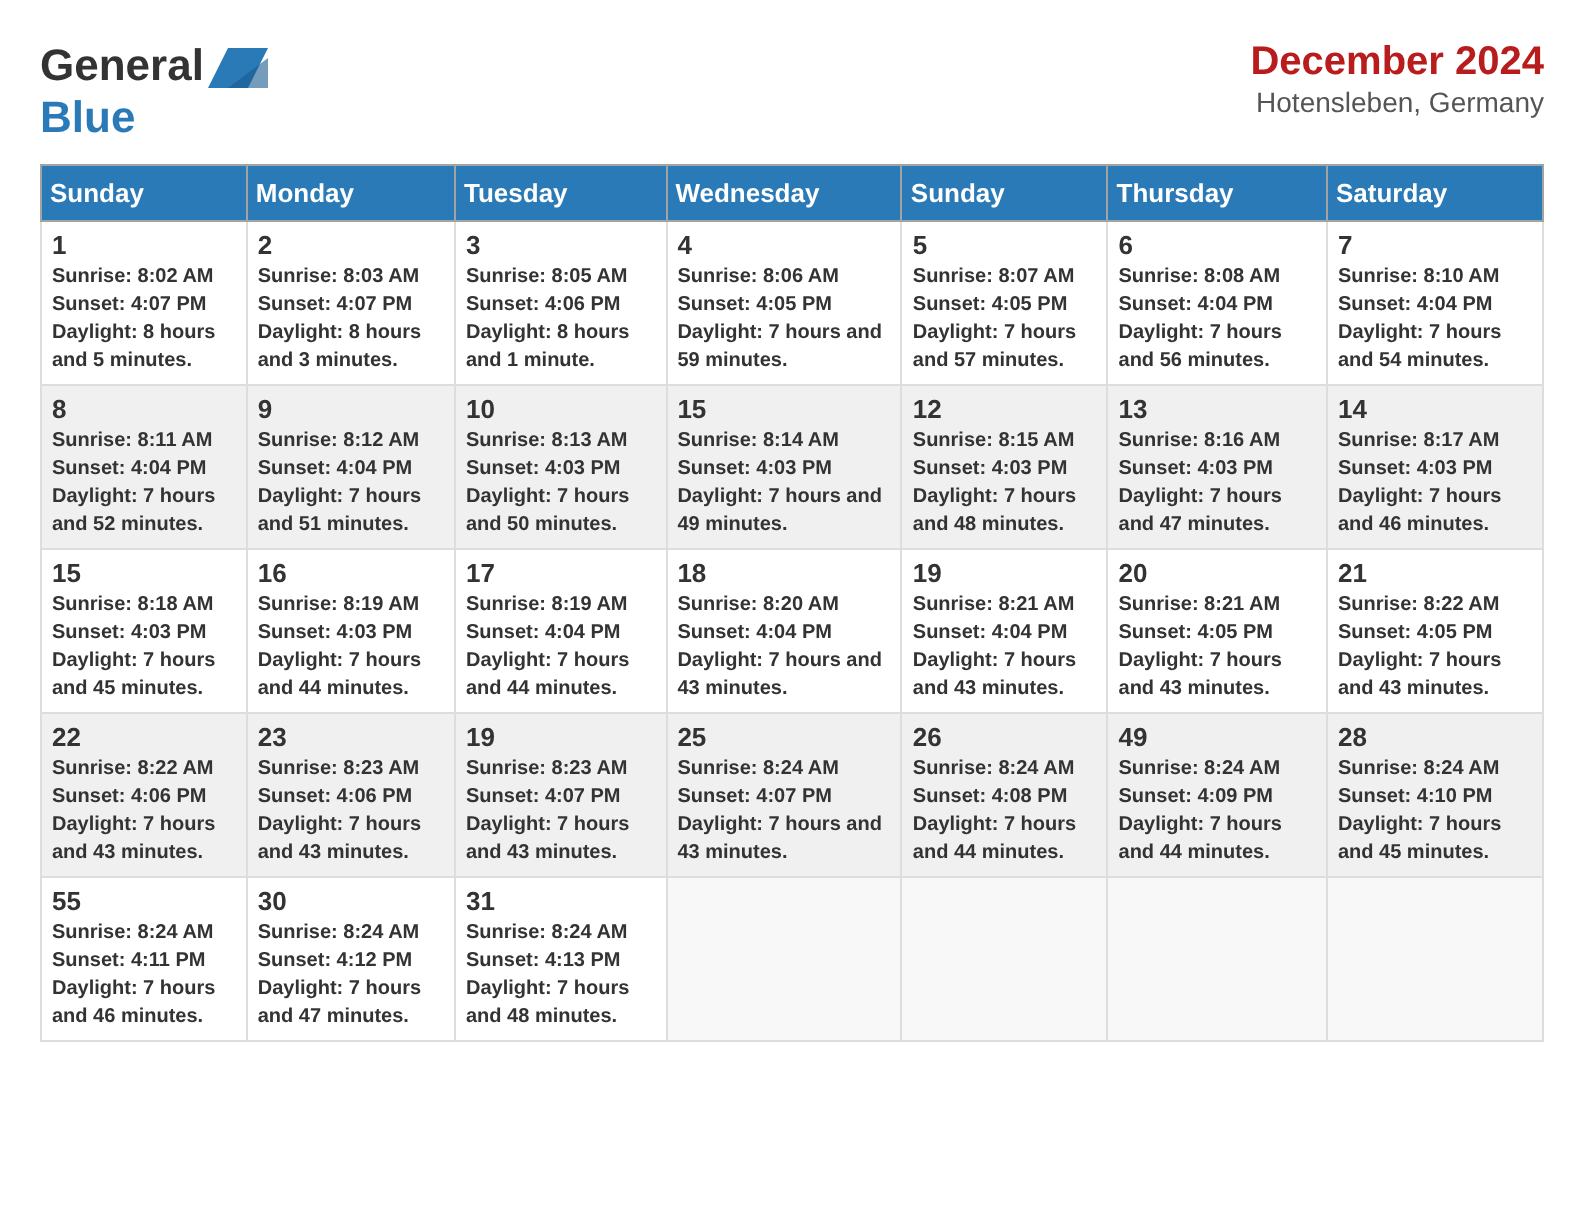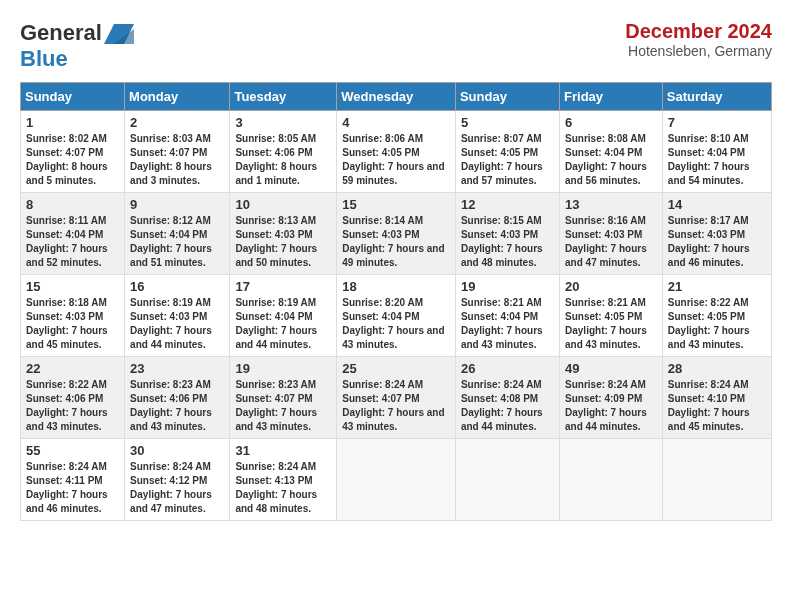--- a/index.html
+++ b/index.html
@@ -123,21 +123,21 @@
 </div>
 
 <table>
   <thead>
     <tr>
     <th>Sunday</th>
         <th>Monday</th>
         <th>Tuesday</th>
         <th>Wednesday</th>
         <th>Sunday</th>
-        <th>Friday</th>
+        <th>Thursday</th>
         <th>Saturday</th>
       </tr>
   </thead>
   <tbody id="calendar-body">
   <tr>
         <td>
         <span class="day-number">1</span>
         <div class="day-info">
           Sunrise: 8:02 AM<br>
           Sunset: 4:07 PM<br>

